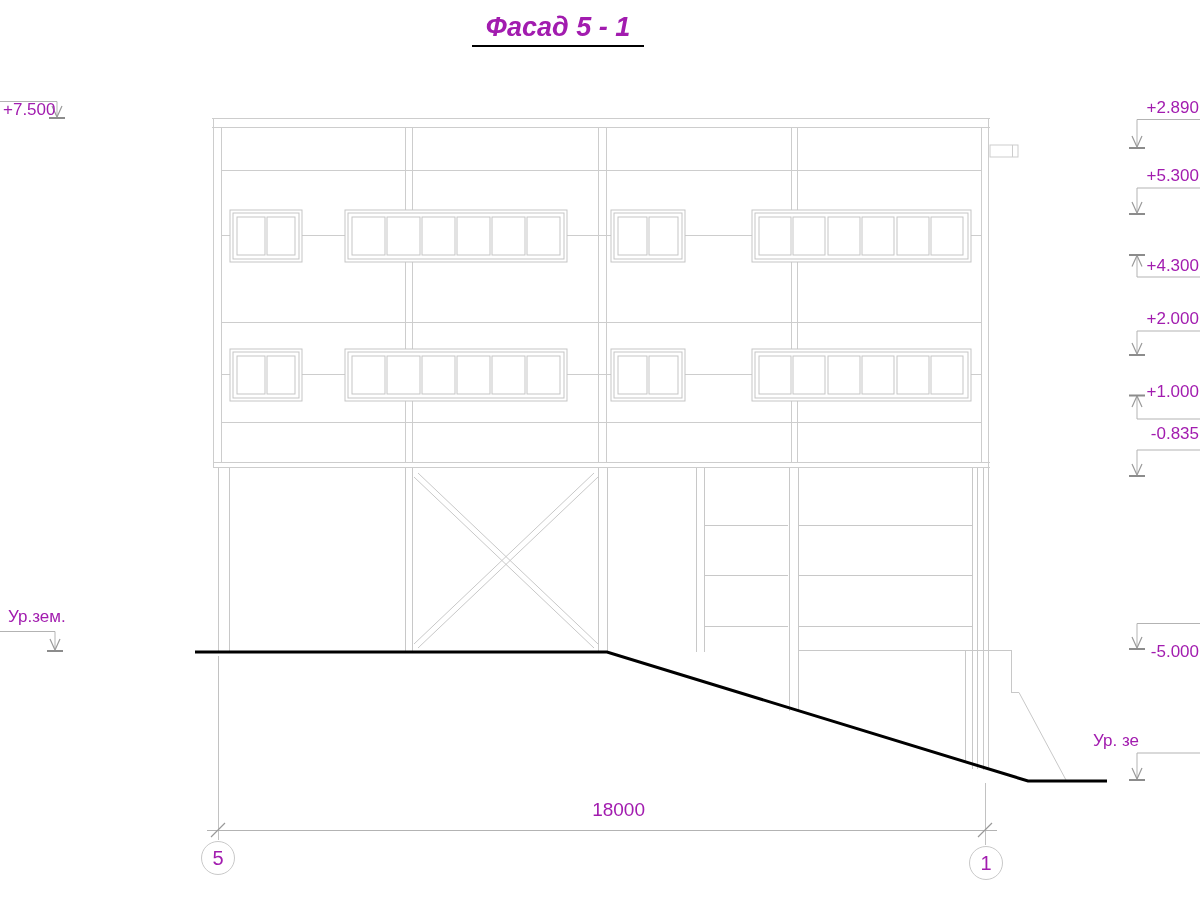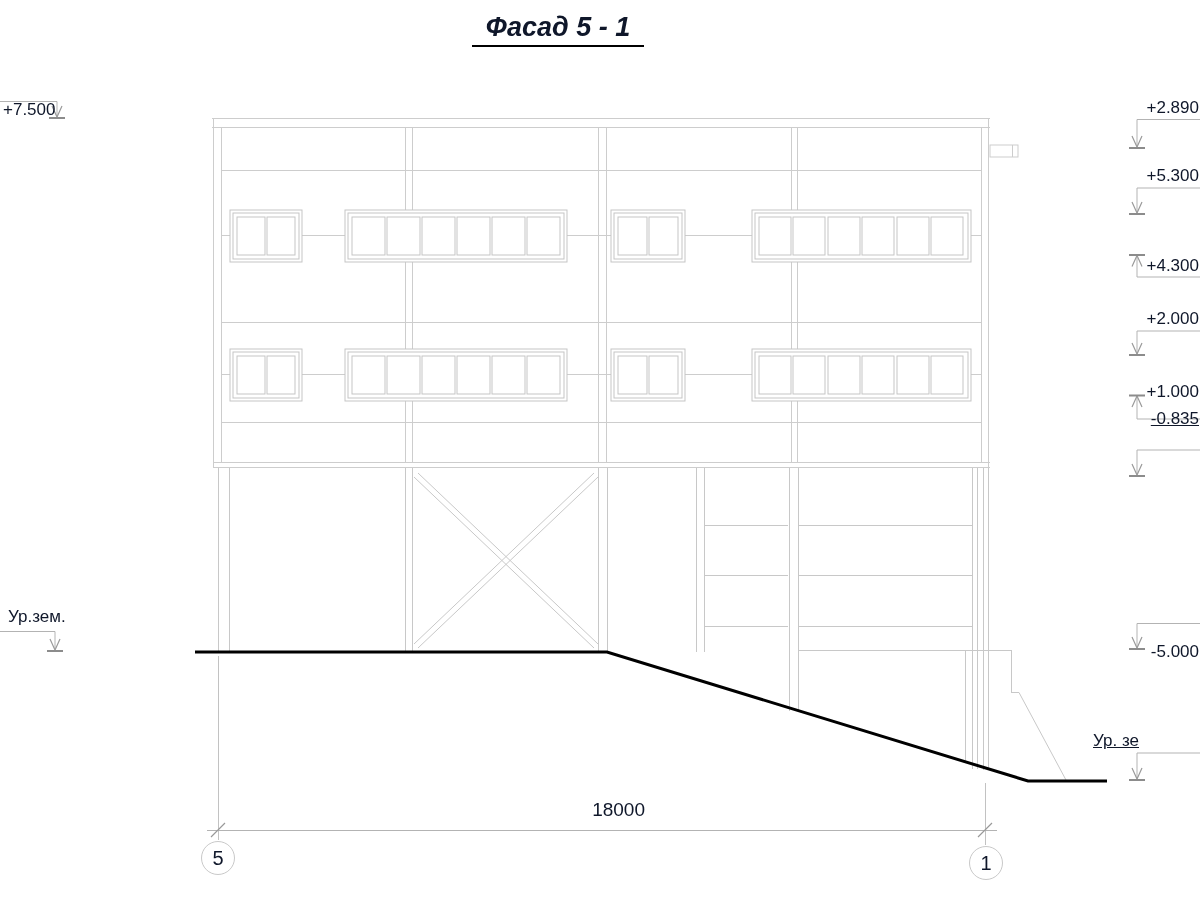--- a/index.html
+++ b/index.html
@@ -1,18 +1,18 @@
 <!DOCTYPE html>
 <html><head>
 <meta charset="utf-8">
 <style>
   html,body{margin:0;padding:0;background:#fff;}
   #canvas{
     position:relative;width:1200px;height:900px;background:#ffffff;
-    overflow:hidden;font-family:"Liberation Sans", sans-serif;color:#0f172a;
+    overflow:hidden;font-family:"Liberation Sans", sans-serif;color:#a21caf;
   }
   #canvas svg{position:absolute;left:0;top:0;}
   .lbl{position:absolute;font-size:17px;line-height:18px;white-space:nowrap;}
   .lbl.r{text-align:right;}
   .title-wrap{position:absolute;left:428px;top:12px;width:260px;text-align:center;}
   .title-txt{
     display:inline-block;font-size:27px;font-style:italic;font-weight:600;
     padding:0 14px 3px 14px;border-bottom:2.5px solid #000;line-height:30px;
   }
   .dim-lbl{position:absolute;left:545px;top:799px;width:100px;text-align:right;font-size:19px;}
@@ -183,22 +183,22 @@
   </div>
 
   <span class="lbl" style="left:3px;top:79px;width:56px;margin-top:22px;">+7.500</span>
   <span class="lbl" style="left:2px;top:608px;width:70px;margin-left:6px;">Ур.зем.</span>
 
   <span class="lbl r" style="left:1140px;top:99px;width:59px;">+2.890</span>
   <span class="lbl r" style="left:1140px;top:167px;width:59px;">+5.300</span>
   <span class="lbl r" style="left:1140px;top:257px;width:59px;">+4.300</span>
   <span class="lbl r" style="left:1140px;top:310px;width:59px;">+2.000</span>
   <span class="lbl r" style="left:1140px;top:383px;width:59px;">+1.000</span>
-  <span class="lbl r" style="left:1140px;top:410px;width:59px;text-decoration:underline;">-0.835</span>
+  <span class="lbl r" style="left:1140px;top:425px;width:59px;">-0.835</span>
   <span class="lbl r" style="left:1140px;top:603px;width:59px;margin-top:40px;">-5.000</span>
-  <span class="lbl" style="left:1093px;top:732px;width:50px;text-decoration:underline;">Ур. зе</span>
+  <span class="lbl" style="left:1093px;top:732px;width:50px;">Ур. зе</span>
 
   <span class="dim-lbl">18000</span>
 
   <span class="bub" style="left:200px;top:847px;">5</span>
   <span class="bub" style="left:968px;top:852px;">1</span>
 
 </div>
 
 </body></html>

